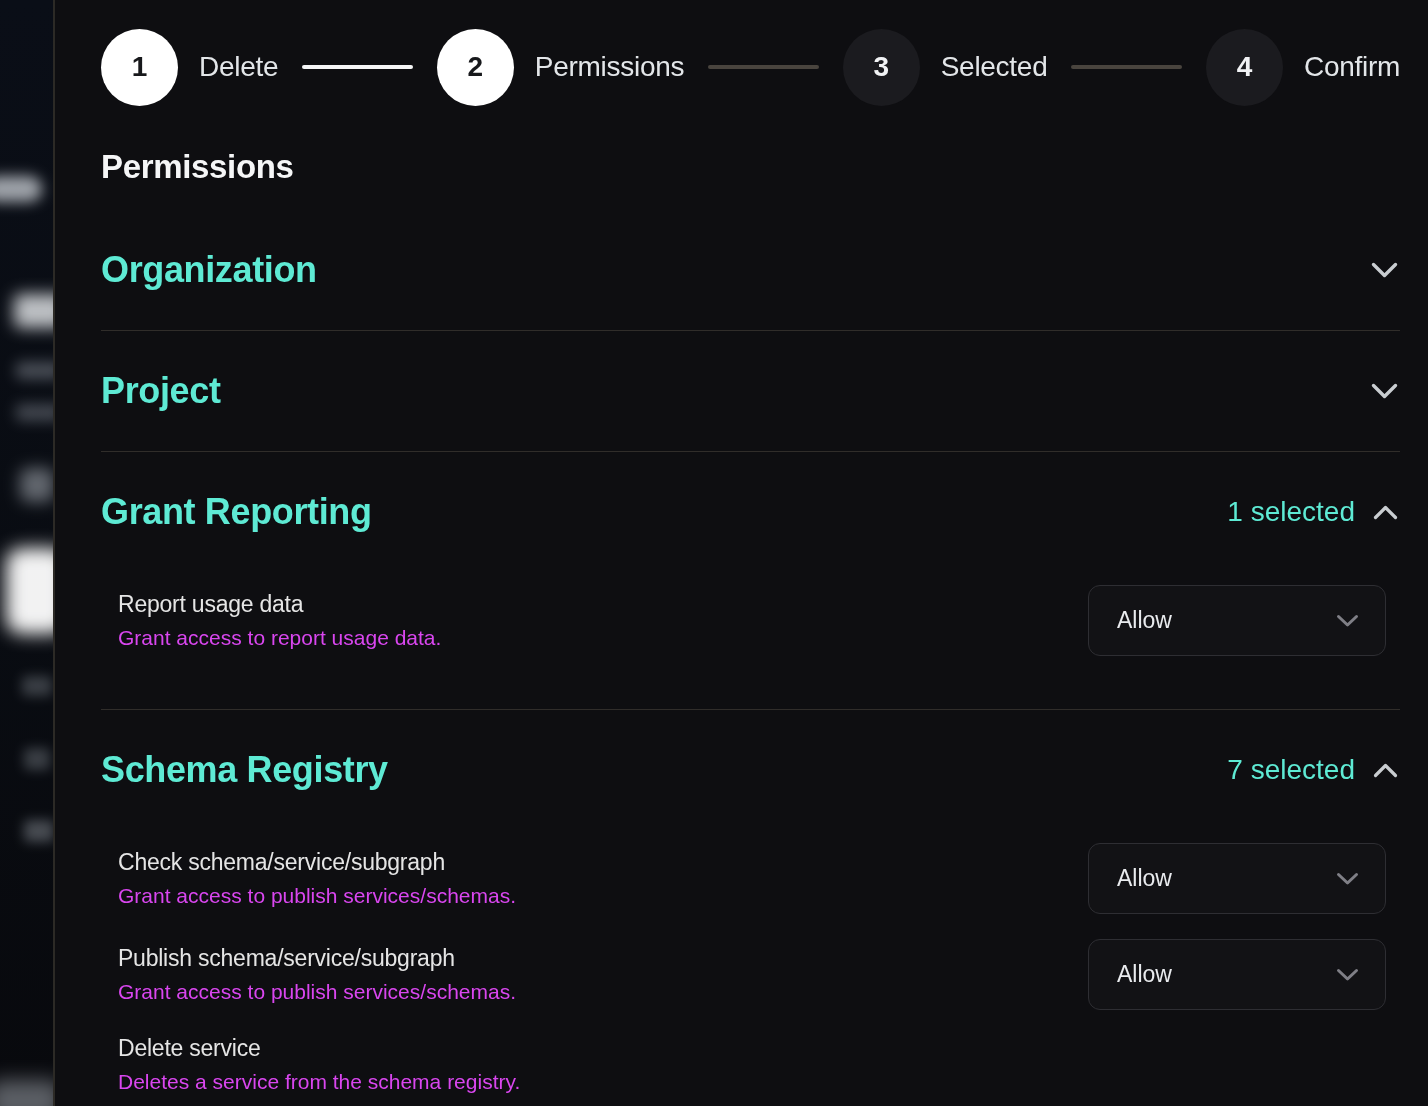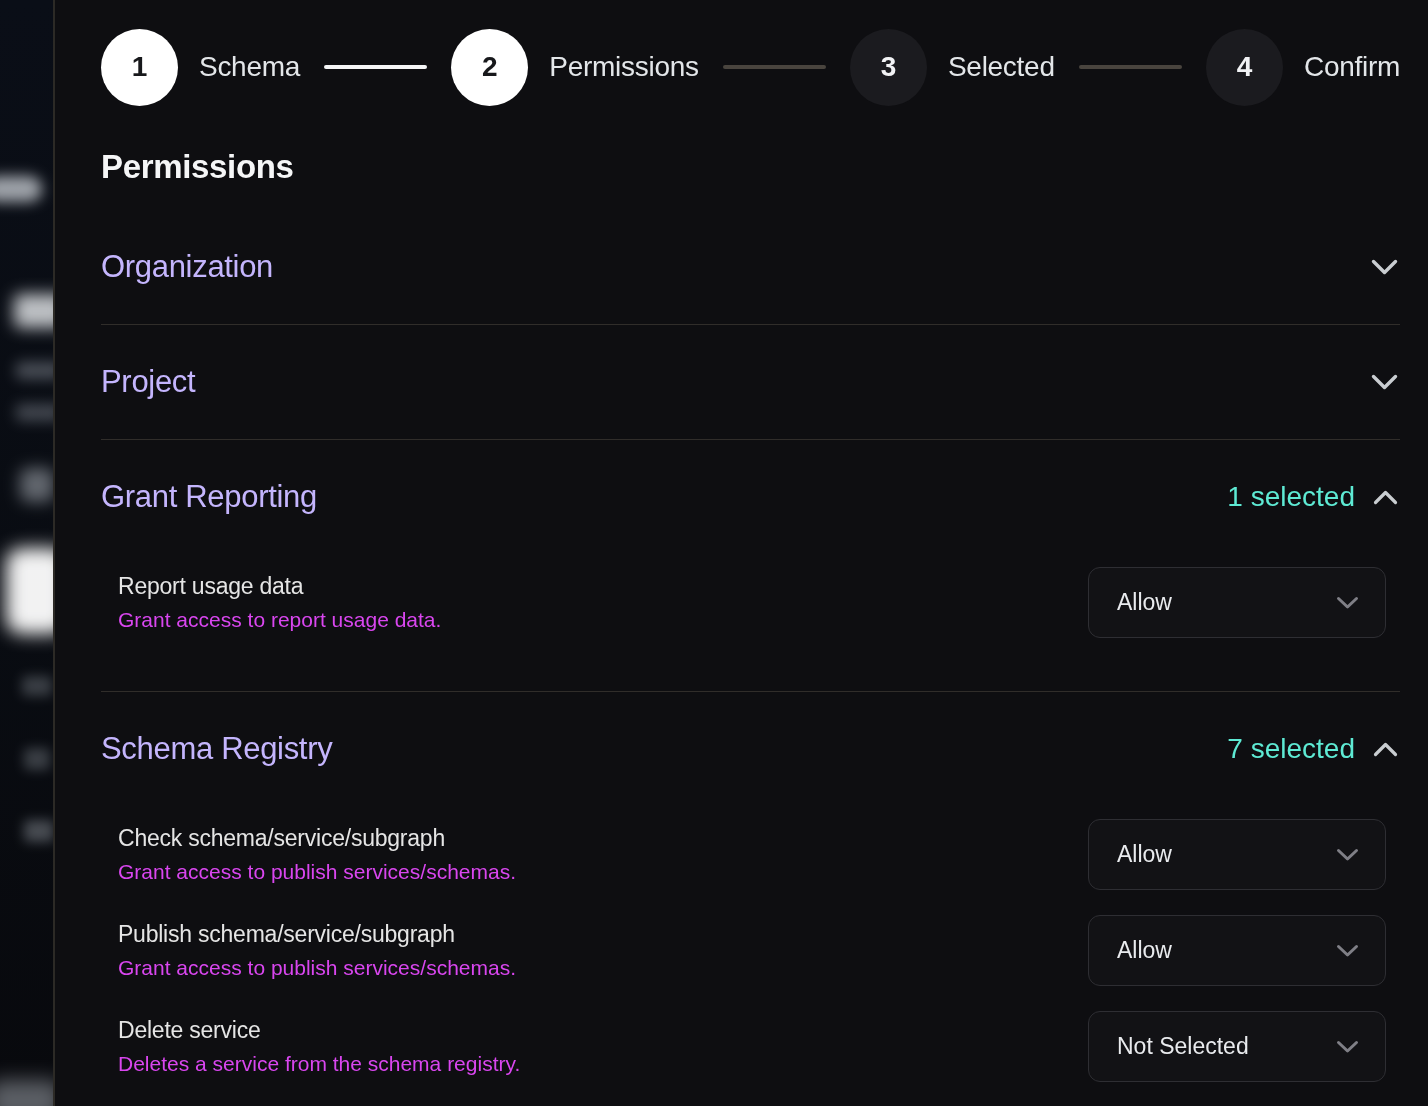--- a/index.html
+++ b/index.html
@@ -65,21 +65,21 @@
   
   .sections { margin-top: 24px; }
   .perm-section { border-bottom: 1px solid #302d2a; }
   .perm-section:last-child { border-bottom: none; }
   .section-header {
     display: flex; align-items: center; justify-content: space-between;
     padding: 39px 2px 39px 0;
     cursor: pointer;
   }
   .perm-section.expanded .section-header { padding-bottom: 0; }
-  .section-title { font-size: 31px; font-weight: 400; color: #c4b5fd; letter-spacing: -0.01em; }
+  .section-title { font-size: 36px; font-weight: 700; color: #5eead4; letter-spacing: -0.01em; }
   .header-right { display: flex; align-items: center; gap: 18px; }
   .selected-count { font-size: 28px; color: #5eead4; }
   .chev { display: inline-flex; color: #c9cdd1; }
   .chev svg { display: block; }
 
   
   .rows { display: flex; flex-direction: column; gap: 25px; padding: 52px 14px 53px 17px; }
   .perm-row { display: flex; align-items: center; justify-content: space-between; }
   .perm-text { display: flex; flex-direction: column; gap: 8px; }
   .perm-title { font-size: 23px; font-weight: 400; color: #e5e5e5; letter-spacing: -0.01em; }
@@ -118,21 +118,21 @@
   </div>
 
   <div class="modal">
 
     <div class="stepper">
 
       <div class="step">
         <div class="step-circle filled">
           <span>1</span>
         </div>
-        <span class="step-label">Schema</span>
+        <span class="step-label">Delete</span>
       </div>
 
       <div class="connector bright"></div>
 
       <div class="step">
         <div class="step-circle filled">
           <span>2</span>
         </div>
         <span class="step-label">Permissions</span>
       </div>
@@ -255,28 +255,20 @@
                   </svg>
               </span>
             </div>
           </div>
 
           <div class="perm-row">
             <div class="perm-text">
               <div class="perm-title">Delete service</div>
               <div class="perm-desc">Deletes a service from the schema registry.</div>
             </div>
-            <div class="dropdown" role="combobox">
-              <span class="dropdown-value">Not Selected</span>
-              <span class="chev dd">
-                <svg width="23" height="14" viewBox="0 0 23 14">
-                    <polyline points="2.5,2.5 11.5,11 20.5,2.5" fill="none" stroke="currentColor" stroke-width="3" stroke-linecap="round" stroke-linejoin="round"></polyline>
-                  </svg>
-              </span>
-            </div>
           </div>
 
         </div>
       </div>
 
     </div>
   </div>
 </div>
 
 </body></html>

